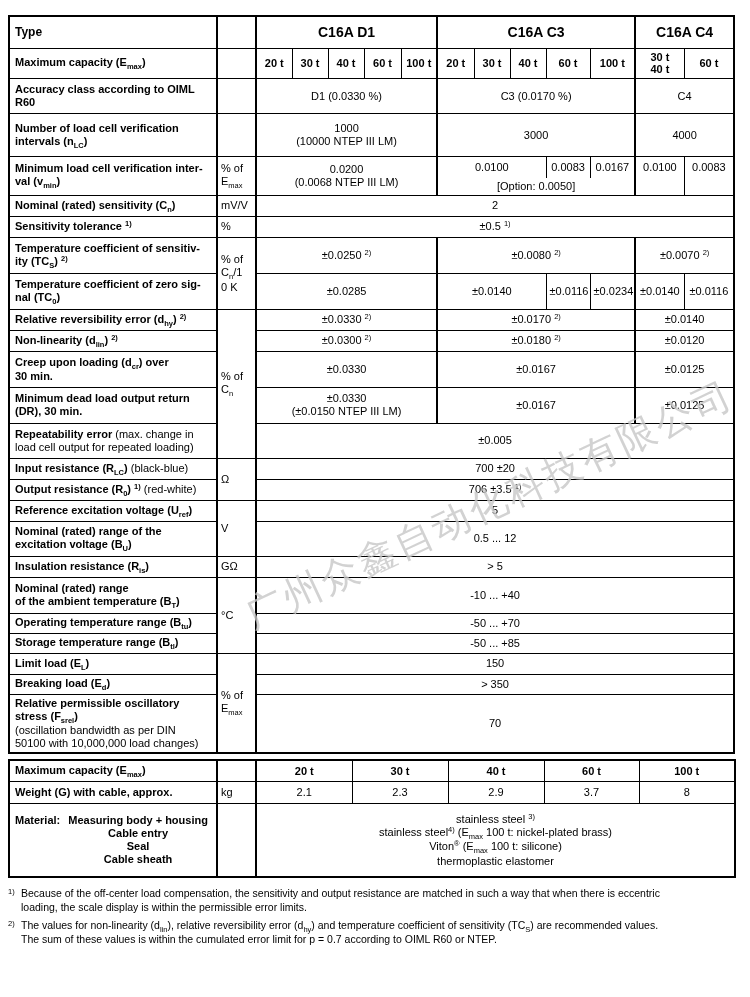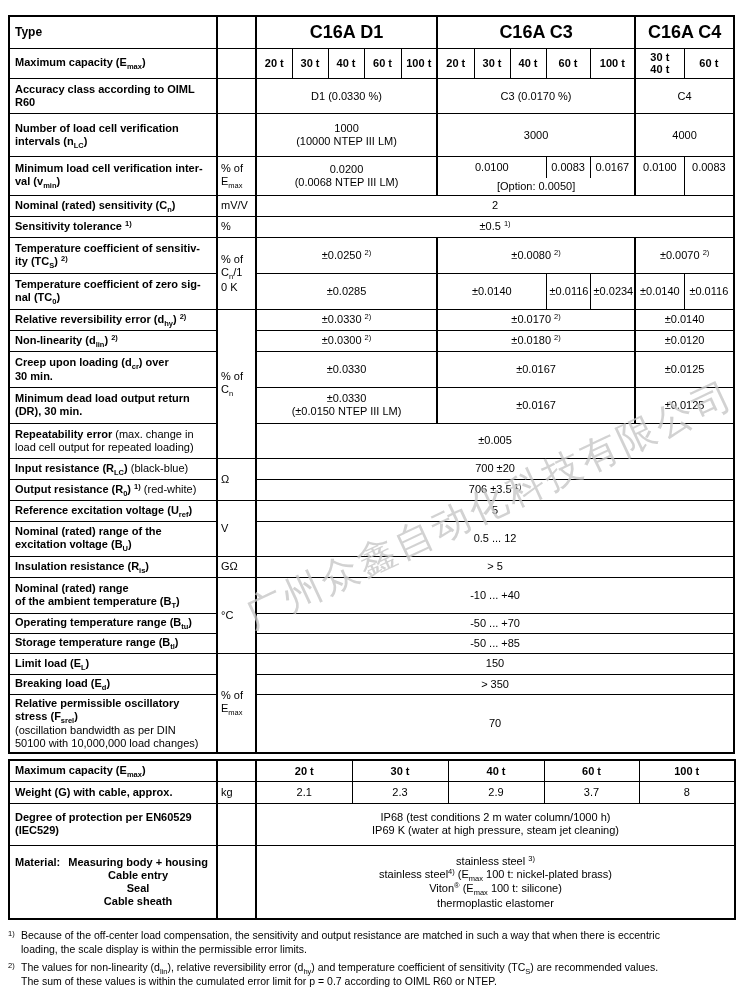--- a/index.html
+++ b/index.html
@@ -6,21 +6,21 @@
   body { width:750px; height:997px; font-family:"Liberation Sans", sans-serif; color:#000; position:relative; overflow:hidden; }
   .page { position:relative; padding:15px 0 0 8px; }
 
   table { border-collapse:collapse; table-layout:fixed; width:726px; border:2px solid #000; }
   td { border:1px solid #000; font-size:11px; line-height:1.18; padding:2px 3px; vertical-align:middle; overflow:hidden; }
   .lbl { text-align:left; font-weight:bold; padding-left:5px; padding-right:4px; }
   .lt  { font-weight:normal; }
   .val { text-align:center; font-weight:normal; }
   .unit{ text-align:left; font-weight:normal;margin-top:28px; }
   .bold{ font-weight:bold; }
-  .hdr { font-size:18px; font-weight:bold; text-align:center; }
+  .hdr { font-size:14px; font-weight:bold; text-align:center; }
   .type{ font-size:12px; }
   .gl  { border-left:2px solid #000; }
   .nb-b{ border-bottom:none; }
   .nb-t{ border-top:none; }
   .vtop{ vertical-align:top; padding-top:4px; }
   sub { font-size:7.5px; vertical-align:-3px; line-height:1; }
   sup { font-size:7.5px; vertical-align:4px; line-height:1; }
 
   .t2 { margin-top:5px; }
   .matwrap { display:flex; gap:8px;text-align:center; }
@@ -268,28 +268,20 @@
     <tr style="height:22px">
       <td class="lbl">Weight (G) with cable, approx.</td>
       <td class="unit gl">kg</td>
       <td class="val gl">2.1</td>
       <td class="val">2.3</td>
       <td class="val">2.9</td>
       <td class="val">3.7</td>
       <td class="val">8</td>
     </tr>
 
-    <tr style="height:42px">
-      <td class="lbl">Degree of protection per EN60529<br>(IEC529)</td>
-      <td class="unit gl"></td>
-      <td class="val gl" colspan="5">
-        <div>IP68 (test conditions 2 m water column/1000 h)</div>
-        <div>IP69 K (water at high pressure, steam jet cleaning)</div>
-      </td>
-    </tr>
 
     <tr style="height:74px">
       <td class="lbl">
         <div class="matwrap">
           <span>Material:</span>
           <span>
             <div>Measuring body + housing</div>
             <div>Cable entry</div>
             <div>Seal</div>
             <div>Cable sheath</div>

